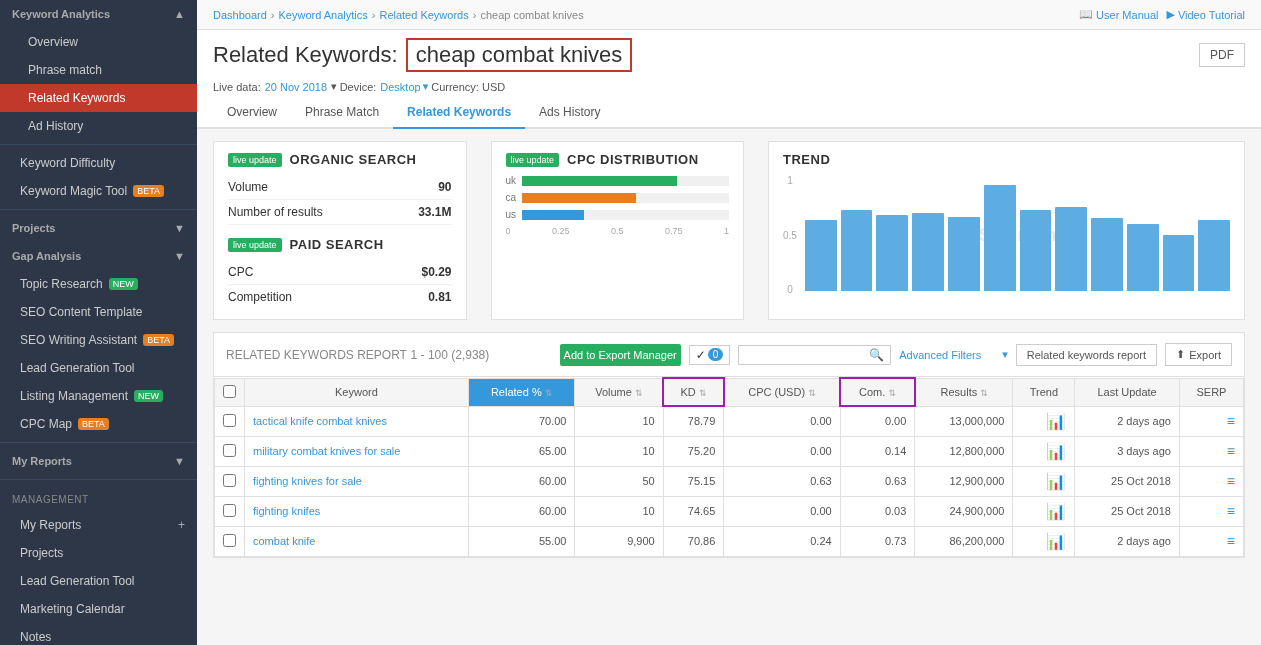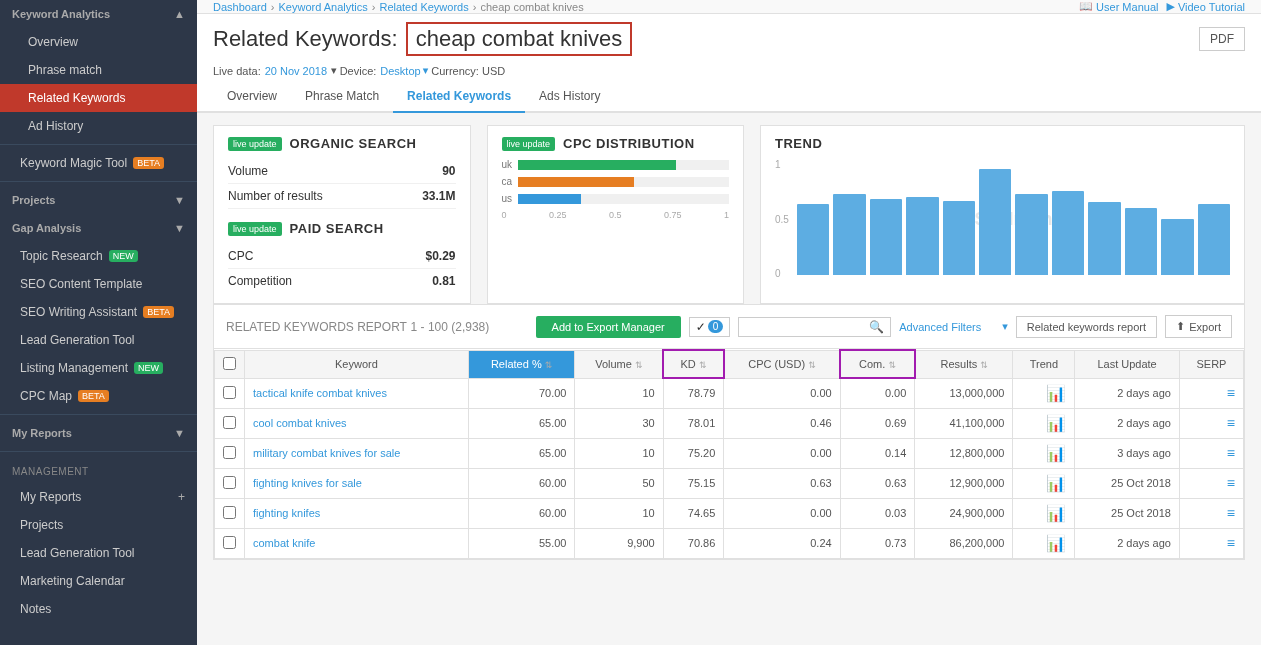--- a/index.html
+++ b/index.html
@@ -12,21 +12,21 @@
     .sidebar-item.active { background: #c0392b; color: #fff; }
     .sidebar-item.indent { padding-left: 28px; }
     .badge { font-size: 9px; background: #27ae60; color: white; padding: 1px 4px; border-radius: 3px; text-transform: uppercase; }
     .badge.beta { background: #e67e22; }
     .sidebar-divider { height: 1px; background: #3a4a5e; margin: 4px 0; }
 
     
     .main { flex: 1; display: flex; flex-direction: column; overflow: hidden; background: #fff; }
 
     
-    .breadcrumb { padding: 0 16px; font-size: 11px; color: #888; background: #f9f9f9; border-bottom: 1px solid #e0e0e0; display: flex; justify-content: space-between; align-items: center; }
+    .breadcrumb { padding: 8px 16px; font-size: 11px; color: #888; background: #f9f9f9; border-bottom: 1px solid #e0e0e0; display: flex; justify-content: space-between; align-items: center; }
     .breadcrumb a { color: #3498db; text-decoration: none; }
     .breadcrumb-links { display: flex; gap: 4px; align-items: center; }
     .breadcrumb-actions { display: flex; gap: 8px; }
     .breadcrumb-action { color: #3498db; font-size: 11px; cursor: pointer; display: flex; align-items: center; gap: 3px; }
 
     
     .page-header { padding: 8px 16px 4px 16px; display: flex; align-items: center; justify-content: space-between; }
     .page-title { font-size: 22px; font-weight: 300; color: #333; display: flex; align-items: center; gap: 8px; }
     .page-title-keyword { font-size: 22px; font-weight: 400; color: #333; border: 2px solid #c0392b; padding: 2px 8px; }
     .pdf-btn { border: 1px solid #ccc; background: #fff; padding: 4px 10px; font-size: 12px; cursor: pointer; color: #555; }
@@ -39,21 +39,21 @@
 
     
     .tabs { display: flex; border-bottom: 2px solid #e0e0e0; padding: 0 16px; background: #fff; }
     .tab { padding: 8px 14px; font-size: 12px; cursor: pointer; color: #555; border-bottom: 2px solid transparent; margin-bottom: -2px; }
     .tab.active { color: #3498db; border-bottom: 2px solid #3498db; font-weight: bold; }
 
     
     .content { flex: 1; overflow-y: auto; padding: 12px 16px; background: #f5f5f5; }
 
     
-    .stats-row { display: flex; gap: 16px; margin-bottom: 0; }
+    .stats-row { display: flex; gap: 24px; margin-bottom: 12px; text-align: center; }
     .stat-panel { background: #fff; border: 1px solid #e0e0e0; flex: 1; padding: 10px 14px; }
     .trend-panel { background: #fff; border: 1px solid #e0e0e0; flex: 2; padding: 10px 14px; }
     .panel-header { display: flex; align-items: center; gap: 8px; margin-bottom: 8px; }
     .live-badge { background: #27ae60; color: white; font-size: 9px; padding: 2px 5px; border-radius: 2px; text-transform: lowercase; }
     .panel-title { font-size: 13px; font-weight: bold; color: #333; letter-spacing: 0.5px; }
     .stat-row { display: flex; justify-content: space-between; padding: 5px 0; border-bottom: 1px solid #f0f0f0; font-size: 12px; }
     .stat-row:last-child { border-bottom: none; }
     .stat-value { font-weight: bold; color: #333; }
 
     
@@ -70,21 +70,21 @@
     .trend-bar { background: #5dade2; flex: 1; border-radius: 1px 1px 0 0; }
     .trend-y-labels { display: flex; flex-direction: column; justify-content: space-between; font-size: 10px; color: #aaa; padding-right: 4px; height: 120px; }
     .trend-watermark { position: absolute; top: 50%; left: 50%; transform: translate(-50%, -50%); opacity: 0.15; font-size: 18px; font-weight: bold; color: #666; white-space: nowrap; }
 
     
     .table-section { background: #fff; border: 1px solid #e0e0e0; }
     .table-header { padding: 10px 12px; display: flex; align-items: center; justify-content: space-between; border-bottom: 1px solid #e0e0e0; }
     .table-title { font-size: 13px; font-weight: bold; color: #333; }
     .table-title span { color: #888; font-weight: normal; font-size: 12px; }
     .table-controls { display: flex; align-items: center; gap: 8px; }
-    .add-export-btn { background: #27ae60; color: white; border: none; padding: 5px 16px; font-size: 11px; cursor: pointer; border-radius: 2px; }
+    .add-export-btn { background: #27ae60; color: white; border: none; padding: 5px 4px; font-size: 11px; cursor: pointer; border-radius: 2px; }
     .search-box { display: flex; align-items: center; border: 1px solid #ccc; padding: 2px 6px; gap: 4px; }
     .search-box input { border: none; outline: none; font-size: 11px; width: 120px; }
     .filter-btn { background: none; border: none; color: #3498db; font-size: 11px; cursor: pointer; display: flex; align-items: center; gap: 21px; }
     .report-btn { border: 1px solid #ccc; background: #fff; padding: 4px 10px; font-size: 11px; cursor: pointer; color: #555; }
     .export-btn { background: #fff; border: 1px solid #ccc; padding: 4px 10px; font-size: 11px; cursor: pointer; color: #555; display: flex; align-items: center; gap: 4px; }
     .count-badge { background: #3498db; color: white; font-size: 10px; padding: 1px 5px; border-radius: 10px; }
 
     
     .data-table { width: 100%; border-collapse: collapse; font-size: 11px; }
     .data-table th { background: #f5f5f5; border: 1px solid #e0e0e0; padding: 6px 8px; text-align: center; color: #555; font-weight: normal; white-space: nowrap; cursor: pointer; }
@@ -118,20 +118,23 @@
   <div class="sidebar-item indent">
     <span>Phrase match</span>
   </div>
   <div class="sidebar-item indent active">
     <span>Related Keywords</span>
   </div>
   <div class="sidebar-item indent">
     <span>Ad History</span>
   </div>
   <div class="sidebar-divider"></div>
+  <div class="sidebar-item">
+    <span>Keyword Difficulty</span>
+  </div>
   <div class="sidebar-item">
     <span>Keyword Magic Tool</span>
     <span class="badge beta">BETA</span>
   </div>
   <div class="sidebar-divider"></div>
 
   <div class="sidebar-section-header">
     <span>Projects</span>
     <span>▼</span>
   </div>
@@ -395,35 +398,20 @@
     <td class="check-cell">
       <input type="checkbox" style="">
     </td>
     <td class="keyword-cell"><a>tactical knife combat knives</a></td>
     <td>70.00</td>
     <td>10</td>
     <td>78.79</td>
     <td>0.00</td>
     <td>0.00</td>
     <td>13,000,000</td>
-    <td><span class="trend-mini">📊</span></td>
-    <td>2 days ago</td>
-    <td><span class="serp-icon">≡</span></td>
-  </tr>
-            <tr>
-    <td class="check-cell">
-      <input type="checkbox" style="">
-    </td>
-    <td class="keyword-cell"><a>cool combat knives</a></td>
-    <td>65.00</td>
-    <td>30</td>
-    <td>78.01</td>
-    <td>0.46</td>
-    <td>0.69</td>
-    <td>41,100,000</td>
     <td><span class="trend-mini">📊</span></td>
     <td>2 days ago</td>
     <td><span class="serp-icon">≡</span></td>
   </tr>
             <tr>
     <td class="check-cell">
       <input type="checkbox" style="">
     </td>
     <td class="keyword-cell"><a>military combat knives for sale</a></td>
     <td>65.00</td>

